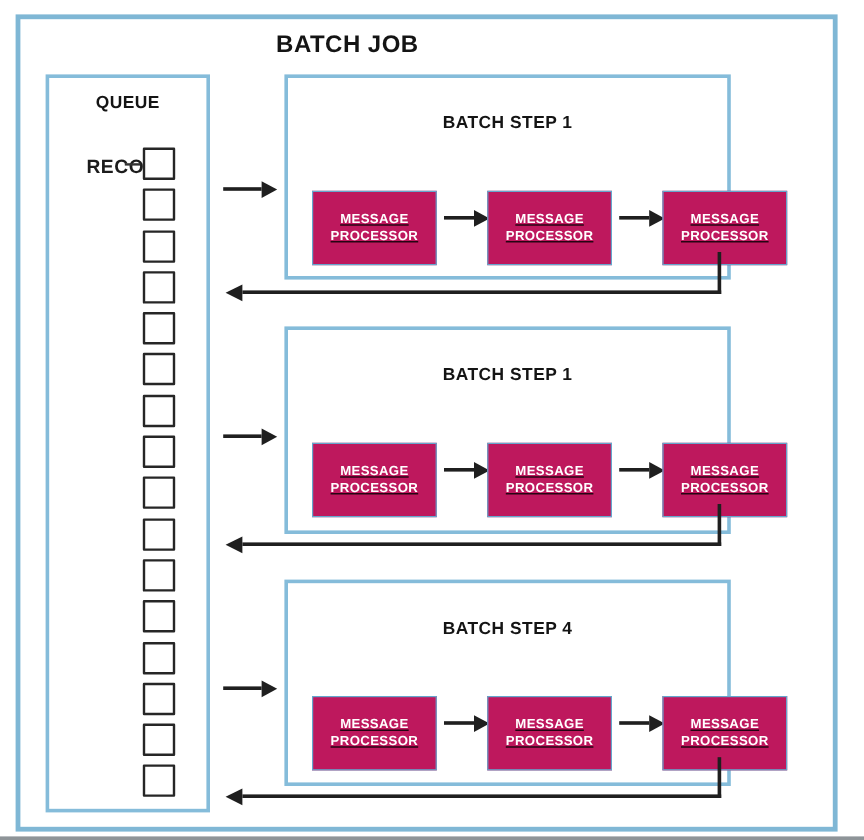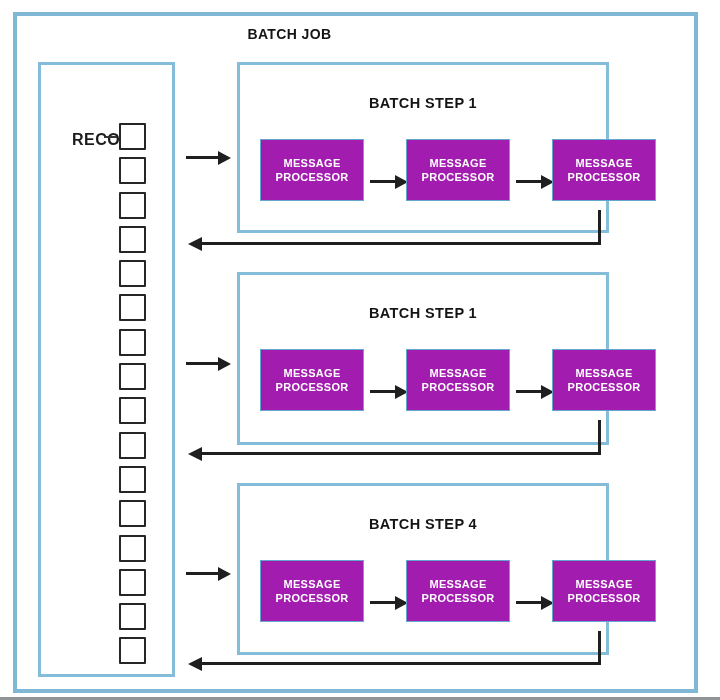--- a/index.html
+++ b/index.html
@@ -9,21 +9,21 @@
     font-family:"Liberation Sans", sans-serif;
     -webkit-font-smoothing:antialiased;
   }
   
   .outer {
     position:absolute; left:13px; top:12px; width:685px; height:681px;
     border:4px solid #7fb7d5; box-sizing:border-box; background:#ffffff;
   }
   .job-title {
     position:absolute; left:13px; top:26px; width:553px;
-    text-align:center; font-size:14px; font-weight:bold; color:#141414;
+    text-align:center; font-size:20px; font-weight:bold; color:#141414;
     letter-spacing:0.4px;
   }
   
   .queue {
     position:absolute; left:38px; top:62px; width:137px; height:615px;
     border:3px solid #85bcda; box-sizing:border-box; background:#ffffff;
   }
   .queue-title {
     position:absolute; left:38px; top:78px; width:137px;
     text-align:center; font-size:14.5px; font-weight:bold; color:#141414;
@@ -52,23 +52,23 @@
   }
   .step1 { top:62px;  height:171px; }
   .step2 { top:272px; height:173px; }
   .step3 { top:483px; height:172px; }
   .step-title {
     position:absolute; left:0; top:30px; width:100%;
     text-align:center; font-size:14.5px; font-weight:bold; color:#141414;
     letter-spacing:0.4px;
   }
   .mp {
-    position:absolute; top:74px; width:104px; height:62px;
-    background:#a21caf; border:1px solid #65a6cd; box-sizing:border-box;
-    display:flex; align-items:center; justify-content:center; text-align:center;
+    position:absolute; top:94px; width:104px; height:62px;
+    background:#be185d; border:1px solid #65a6cd; box-sizing:border-box;
+    display:flex; align-items:center; justify-content:center; text-align:center;text-decoration:underline;
   }
   .mp-a { left:20px; } .mp-b { left:166px; } .mp-c { left:312px; }
   .mp-label {
     font-size:11px; font-weight:bold; color:#ffffff;
     letter-spacing:0.3px; line-height:1.3; width:92px;
   }
   
   .hline { position:absolute; height:3px; background:#1f1f1f; }
   .vline { position:absolute; width:3px;  background:#1f1f1f; }
   .head-r::after {
@@ -105,20 +105,21 @@
 </style>
 </head>
 <body>
 
 <div class="canvas">
 
   <div class="outer"></div>
   <div class="job-title">BATCH JOB</div>
 
   <div class="queue"></div>
+  <div class="queue-title">QUEUE</div>
   <div class="record-label">RECORD</div>
   <div class="record-dash"></div>
   <div class="squares">
 
   <div class="square"></div>
       <div class="square"></div>
       <div class="square"></div>
       <div class="square"></div>
       <div class="square"></div>
       <div class="square"></div>

